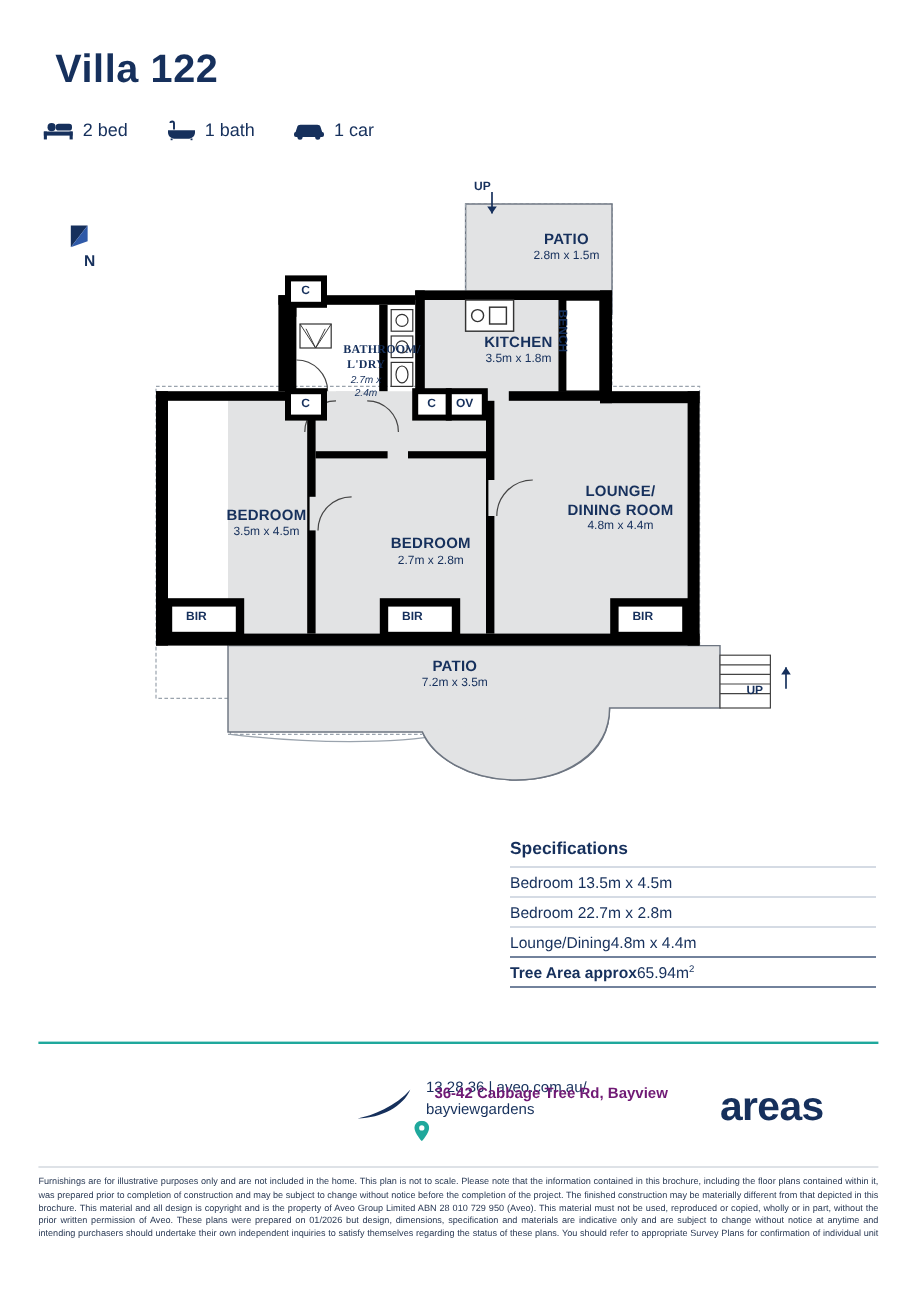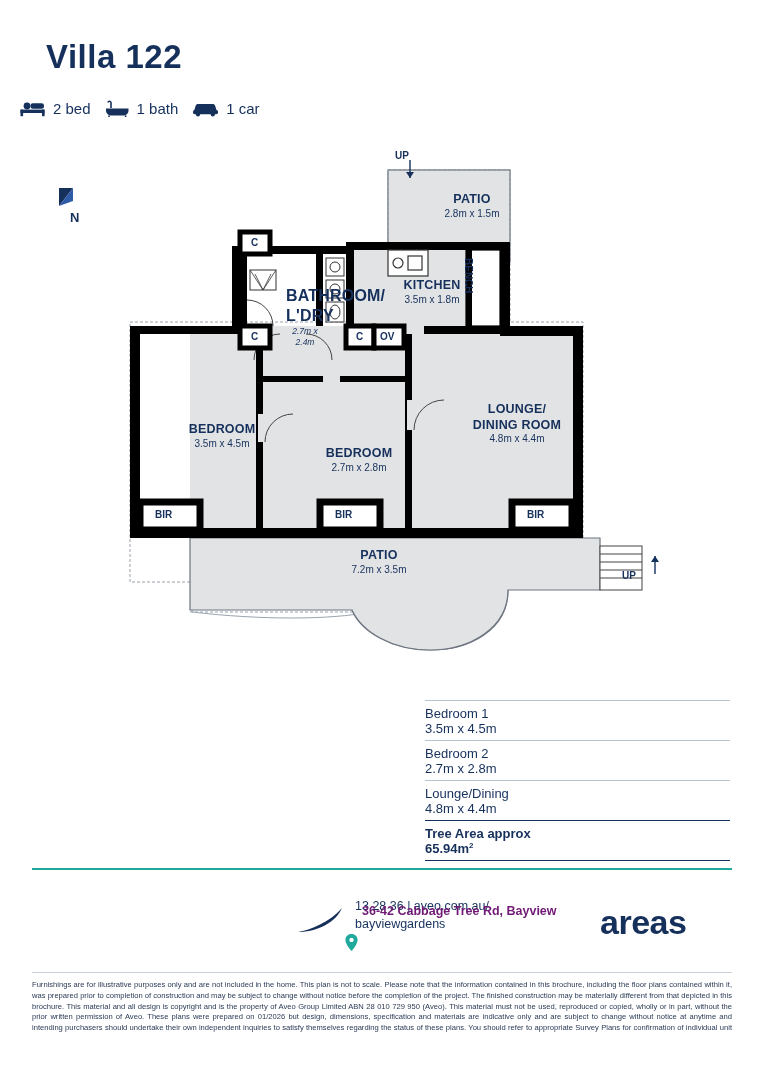--- a/index.html
+++ b/index.html
@@ -12,63 +12,63 @@
   }
   .page { position: relative; width: 764px; height: 1033px; overflow: hidden; }
 
   
   .title {
     position: absolute; left: 46px; top: 38px;
     font-size: 33px; font-weight: bold; letter-spacing: 0.5px;
     color: #16305c;
   }
   .features {
-    position: absolute; left: 20px; top: 100px;
-    display: flex; align-items: center; gap: 0;
+    position: absolute; left: 36px; top: 100px;
+    display: flex; align-items: center; gap: 18px;
     font-size: 15px; color: #16305c;
   }
   .feature { display: flex; align-items: center; gap: 7px; margin-right: 14px; }
   .feature svg { display: block; }
 
   
   .compass { position: absolute; left: 57px; top: 186px; width: 40px; height: 42px; }
   .compass .n {
     position: absolute; left: 13px; top: 24px;
     font-size: 13px; font-weight: bold; color: #16305c;
   }
 
   
   .plan { position: absolute; left: 0px; top: 150px; width: 700px; height: 520px; }
   .plan svg { display: block; }
 
   .lbl { position: absolute; text-align: center; line-height: 1.25; padding-left: 46px; }
   .lbl .rm { font-size: 12.5px; font-weight: bold; color: #16305c; letter-spacing: .2px;}
   .lbl .dim { font-size: 10px; color: #16305c; }
-  .lbl.small .rm { font-size: 16px; }
+  .lbl.small .rm { font-size: 10px; font-family: Liberation Serif, serif; }
   .lbl.small .dim { font-size: 8.5px; font-style: italic; }
   .tag { position: absolute; font-size: 10px; font-weight: bold; color: #16305c; }
 
   
   .specs { position: absolute; left: 425px; top: 700px; width: 305px; }
   .specs h2 {
     margin: 0 0 6px 0; font-size: 14.5px; font-weight: bold; color: #16305c;
   }
   .spec-row {
     display: flex; justify-content: flex-start;
     border-top: 1px solid #b9c3d2;
     padding: 5px 0 4px 0;
-    font-size: 13px; color: #16305c; flex-direction: column;
+    font-size: 13px; color: #16305c;
   }
   .spec-row.total {
     border-top: 1px solid #16305c;
     border-bottom: 1px solid #16305c;
     font-weight: bold;
   }
   .spec-row .v { font-weight: normal; }
-  .spec-row.total .v { font-weight: bold; }
+  .spec-row.total .v { font-weight: normal; }
   sup { font-size: 8px; vertical-align: super; }
 
   
   .rule-teal {
     position: absolute; left: 32px; top: 868px; width: 700px; height: 2px;
     background: #1fa89c;
   }
   .rule-grey {
     position: absolute; left: 32px; top: 972px; width: 700px; height: 1px;
     background: #c9cfd8;
@@ -283,20 +283,21 @@
     <div class="tag" style="left:155px; top:359px;">BIR</div>
     <div class="tag" style="left:335px; top:359px;">BIR</div>
     <div class="tag" style="left:527px; top:359px;">BIR</div>
     <div class="tag" style="left:251px; top:87px;">C</div>
     <div class="tag" style="left:251px; top:181px;">C</div>
     <div class="tag" style="left:356px; top:181px;">C</div>
     <div class="tag" style="left:380px; top:181px;">OV</div>
   </div>
 
   <div class="specs">
+    <h2>Specifications</h2>
 
     <div class="spec-row">
       <span class="l">Bedroom 1</span>
       <span class="v">3.5m x 4.5m</span>
     </div>
     <div class="spec-row">
       <span class="l">Bedroom 2</span>
       <span class="v">2.7m x 2.8m</span>
     </div>
     <div class="spec-row">

